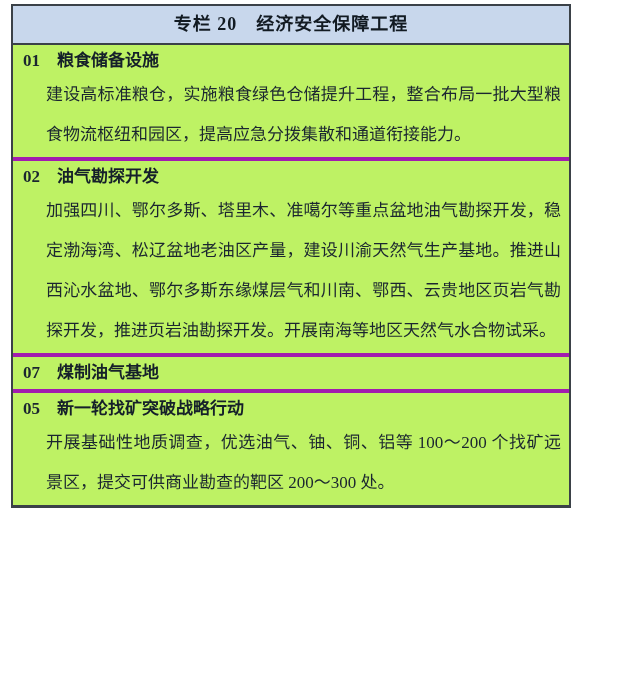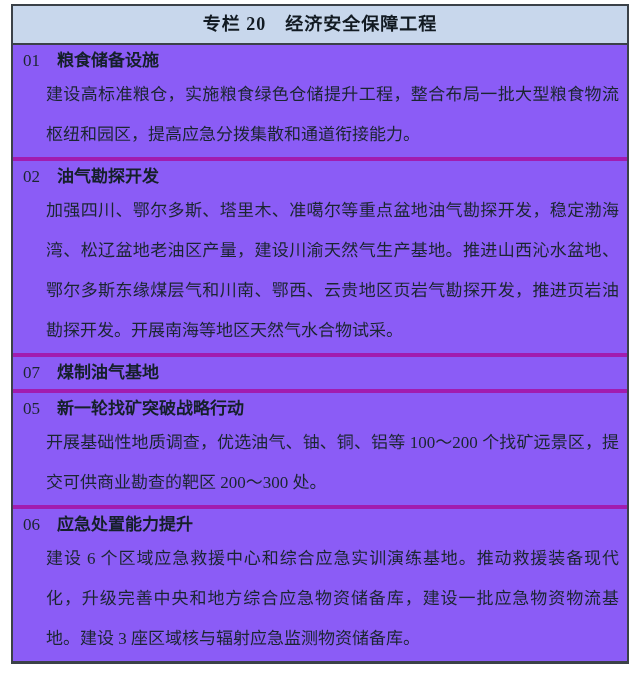--- a/index.html
+++ b/index.html
@@ -8,25 +8,25 @@
     background: #ffffff;
     width: 640px;
     height: 694px;
     font-family: "Liberation Serif", serif;
     overflow: hidden;
   }
   .panel {
     position: absolute;
     left: 11px;
     top: 4px;
-    width: 618px;
+    width: 560px;
     box-sizing: border-box;
     border: 2px solid #3b4148;
     border-bottom-width: 3px;
-    background: #8b5cf6;
+    background: #bef264;
   }
   .panel-header {
     background: #c8d7ec;
     border-bottom: 2px solid #3b4148;
     height: 37px;
     line-height: 37px;
     text-align: center;
     font-weight: bold;
     font-size: 18px;
     color: #121a22;
@@ -43,21 +43,21 @@
     line-height: 28px;
     font-weight: bold;
     color: #15202a;
     padding-left: 10px;
     white-space: nowrap;
   }
   .num {
     display: inline-block;
     width: 23px;
     margin-right: 11px;
-    font-weight: normal;
+    font-weight: bold;
     color: #1b2630;
   }
   .body-text {
     margin: 0 8px 0 33px;
     font-size: 17px;
     line-height: 40px;
     text-align: justify;
     color: #1b2630;
   }
 </style>
@@ -88,19 +88,13 @@
   </div>
 
 
   <div class="row">
     <div class="row-head">
       <span class="num">05</span><span class="ttl">新一轮找矿突破战略行动</span>
     </div>
     <p class="body-text">开展基础性地质调查，优选油气、铀、铜、铝等 100～200 个找矿远景区，提交可供商业勘查的靶区 200～300 处。</p>
   </div>
 
-  <div class="row">
-    <div class="row-head">
-      <span class="num">06</span><span class="ttl">应急处置能力提升</span>
-    </div>
-    <p class="body-text">建设 6 个区域应急救援中心和综合应急实训演练基地。推动救援装备现代化，升级完善中央和地方综合应急物资储备库，建设一批应急物资物流基地。建设 3 座区域核与辐射应急监测物资储备库。</p>
-  </div>
 </div>
 
 </body></html>

